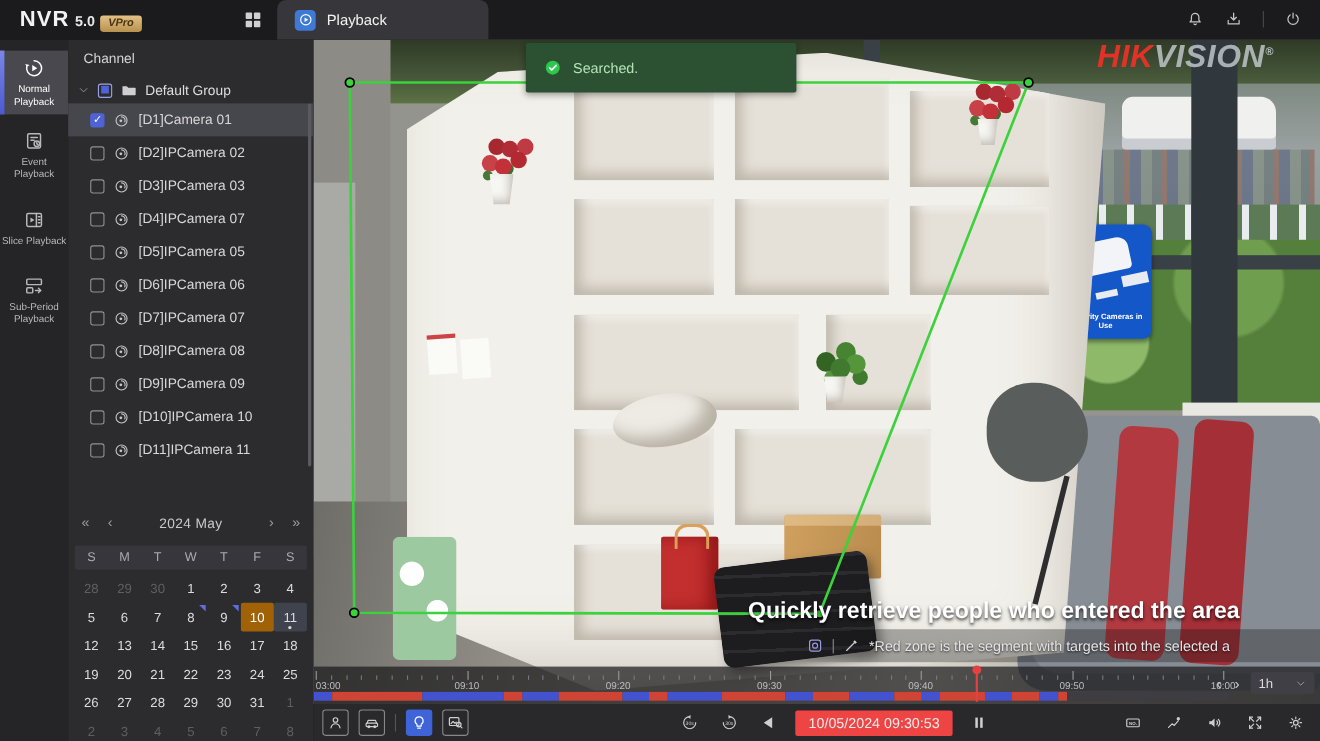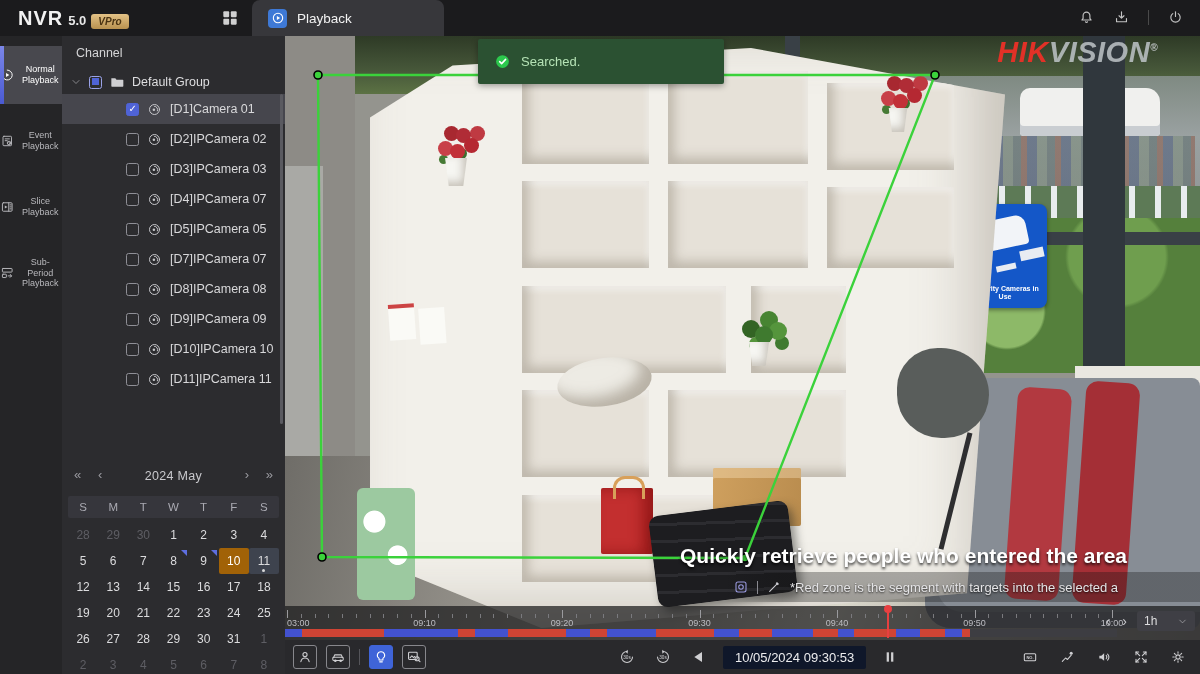--- a/index.html
+++ b/index.html
@@ -18,21 +18,21 @@
   .tab { position:absolute; left:252px; top:0; width:192px; height:36px; background:#37373b;
     border-radius:8px 8px 0 0; display:flex; align-items:center; gap:10px; padding-left:16px; }
   .tab-ico { width:19px; height:19px; background:#3e79d6; border-radius:4px; color:#fff; padding:1.5px; }
   .tab-label { font-size:13.5px; color:#f2f2f2; }
   .hd-right { position:absolute; right:16px; top:9px; display:flex; align-items:center; gap:18px; color:#c4c4c4; }
   .hd-ic { width:17px; height:17px; cursor:pointer; }
   .hd-div { width:1px; height:15px; background:#4a4a4a; }
 
   
   .nav { position:absolute; left:0; top:36px; width:62px; height:638px; background:#252527; z-index:30; }
-  .nav-item { position:relative; margin:0 0 8px 0; height:58px; display:flex; 
+  .nav-item { position:relative; margin:0 0 8px 0; height:58px; display:flex; flex-direction:column;
     align-items:center; justify-content:center; gap:4px; color:#b9b9bd; cursor:pointer; }
   .nav-item:first-child { margin-top:10px; }
   .nav-item.active { background:#48484e; color:#ffffff; }
   .nav-item.active::before { content:""; position:absolute; left:0; top:0; bottom:0; width:4px;
     background:linear-gradient(180deg,#7b86e8,#4a5ad2); }
   .nav-ico { width:20px; height:20px; }
   .nav-label { font-size:9px; line-height:1.2; text-align:center; width:60px; }
 
   
   .panel { position:absolute; left:62px; top:36px; width:223px; height:638px; background:#2c2c2f; z-index:30; }
@@ -40,21 +40,21 @@
   .group-row { position:absolute; left:8px; top:38px; display:flex; align-items:center; gap:7px;
     color:#dedee0; font-size:12.5px; cursor:pointer; }
   .tree-chevron { width:12px; height:12px; color:#9a9aa0; }
   .cb { width:13px; height:13px; border:1.5px solid #8f8f96; border-radius:2.5px; position:relative; flex:none; cursor:pointer; }
   .cb.partial { border-color:#9aa2e8; }
   .cb.partial::after { content:""; position:absolute; left:1.5px; top:1.5px; width:7px; height:7px; background:#4f63d6; }
   .cb.checked { background:#4f63d6; border-color:#4f63d6; }
   .cb.checked::after { content:"\2713"; position:absolute; left:1.5px; top:-1px; color:#fff; font-size:10px; }
   .folder-ico { width:16px; height:16px; color:#cfcfd2; }
   .ch-list { position:absolute; left:0; top:58px; width:223px; }
-  .ch-row { height:30px; display:flex; align-items:center; gap:8px; padding-left:64px; color:#d8d8da;
+  .ch-row { height:30px; display:flex; align-items:center; gap:8px; padding-left:20px; color:#d8d8da;
     font-size:12.5px; cursor:pointer; }
   .ch-row.selected { background:#46464d; }
   .ch-ico { width:15px; height:15px; color:#c8c8cc; flex:none; }
   .scrollbar { position:absolute; right:2px; top:58px; width:3px; height:330px; background:#5a5a60; border-radius:2px; cursor:pointer; }
 
   
   .cal { position:absolute; left:0; top:428px; width:223px; }
   .cal-nav { position:relative; height:24px; display:flex; align-items:center; justify-content:center;
     color:#c9c9cd; font-size:12.5px; }
   .cal-arrow { position:absolute; top:1px; font-size:13px; color:#9a9aa0; cursor:pointer; padding:2px 4px; }
@@ -195,21 +195,21 @@
   .ctlbar { position:absolute; left:285px; top:640px; width:915px; height:34px; background:#29292c; z-index:20; }
   .ctl-left { position:absolute; left:8px; top:5px; display:flex; align-items:center; gap:9px; }
   .ctl-center { position:absolute; left:330px; top:5px; display:flex; align-items:center; gap:12px; }
   .ctl-right { position:absolute; right:10px; top:5px; display:flex; align-items:center; gap:13px; }
   .ctl-btn { width:24px; height:24px; display:flex; align-items:center; justify-content:center;
     color:#cfcfd2; cursor:pointer; border-radius:3px; }
   .ctl-btn.boxed { border:1px solid #87878c; }
   .ctl-btn.active { background:#3f64d8; border-color:#3f64d8; color:#fff; }
   .ctl-btn svg { width:16px; height:16px; }
   .ctl-div { width:1px; height:16px; background:#55555a; }
-  .timebox { background:#0f172a; border-radius:2px; padding:4px 12px; font-size:13px; color:#ececee; }
+  .timebox { background:#ef4444; border-radius:2px; padding:4px 12px; font-size:13px; color:#ececee; }
 
   
   svg { display:block; width:100%; height:100%; }
   svg .s, svg path, svg rect, svg circle { fill:none; stroke:currentColor; stroke-width:1.6;
     stroke-linecap:round; stroke-linejoin:round; }
   svg .f { fill:currentColor; stroke:none; }
   svg text { fill:currentColor; stroke:none; font-family:"Liberation Sans",sans-serif; }
 </style>
 </head>
 <body>
@@ -372,20 +372,31 @@
         <div class="ch-row">
        <span class="cb"></span>
        <span class="ch-ico">
             <svg viewBox="0 0 24 24">
               <circle cx="12" cy="12" r="8"></circle>
               <path d="M12 6.8a5.2 5.2 0 0 1 4.7 7.4"></path>
               <circle class="f" cx="11" cy="12.5" r="2"></circle>
             </svg>
           </span>
        <span>[D5]IPCamera 05</span>
+     </div>
+        <div class="ch-row">
+       <span class="cb"></span>
+       <span class="ch-ico">
+            <svg viewBox="0 0 24 24">
+              <circle cx="12" cy="12" r="8"></circle>
+              <path d="M12 6.8a5.2 5.2 0 0 1 4.7 7.4"></path>
+              <circle class="f" cx="11" cy="12.5" r="2"></circle>
+            </svg>
+          </span>
+       <span>[D6]IPCamera 06</span>
      </div>
         <div class="ch-row">
        <span class="cb"></span>
        <span class="ch-ico">
             <svg viewBox="0 0 24 24">
               <circle cx="12" cy="12" r="8"></circle>
               <path d="M12 6.8a5.2 5.2 0 0 1 4.7 7.4"></path>
               <circle class="f" cx="11" cy="12.5" r="2"></circle>
             </svg>
           </span>

